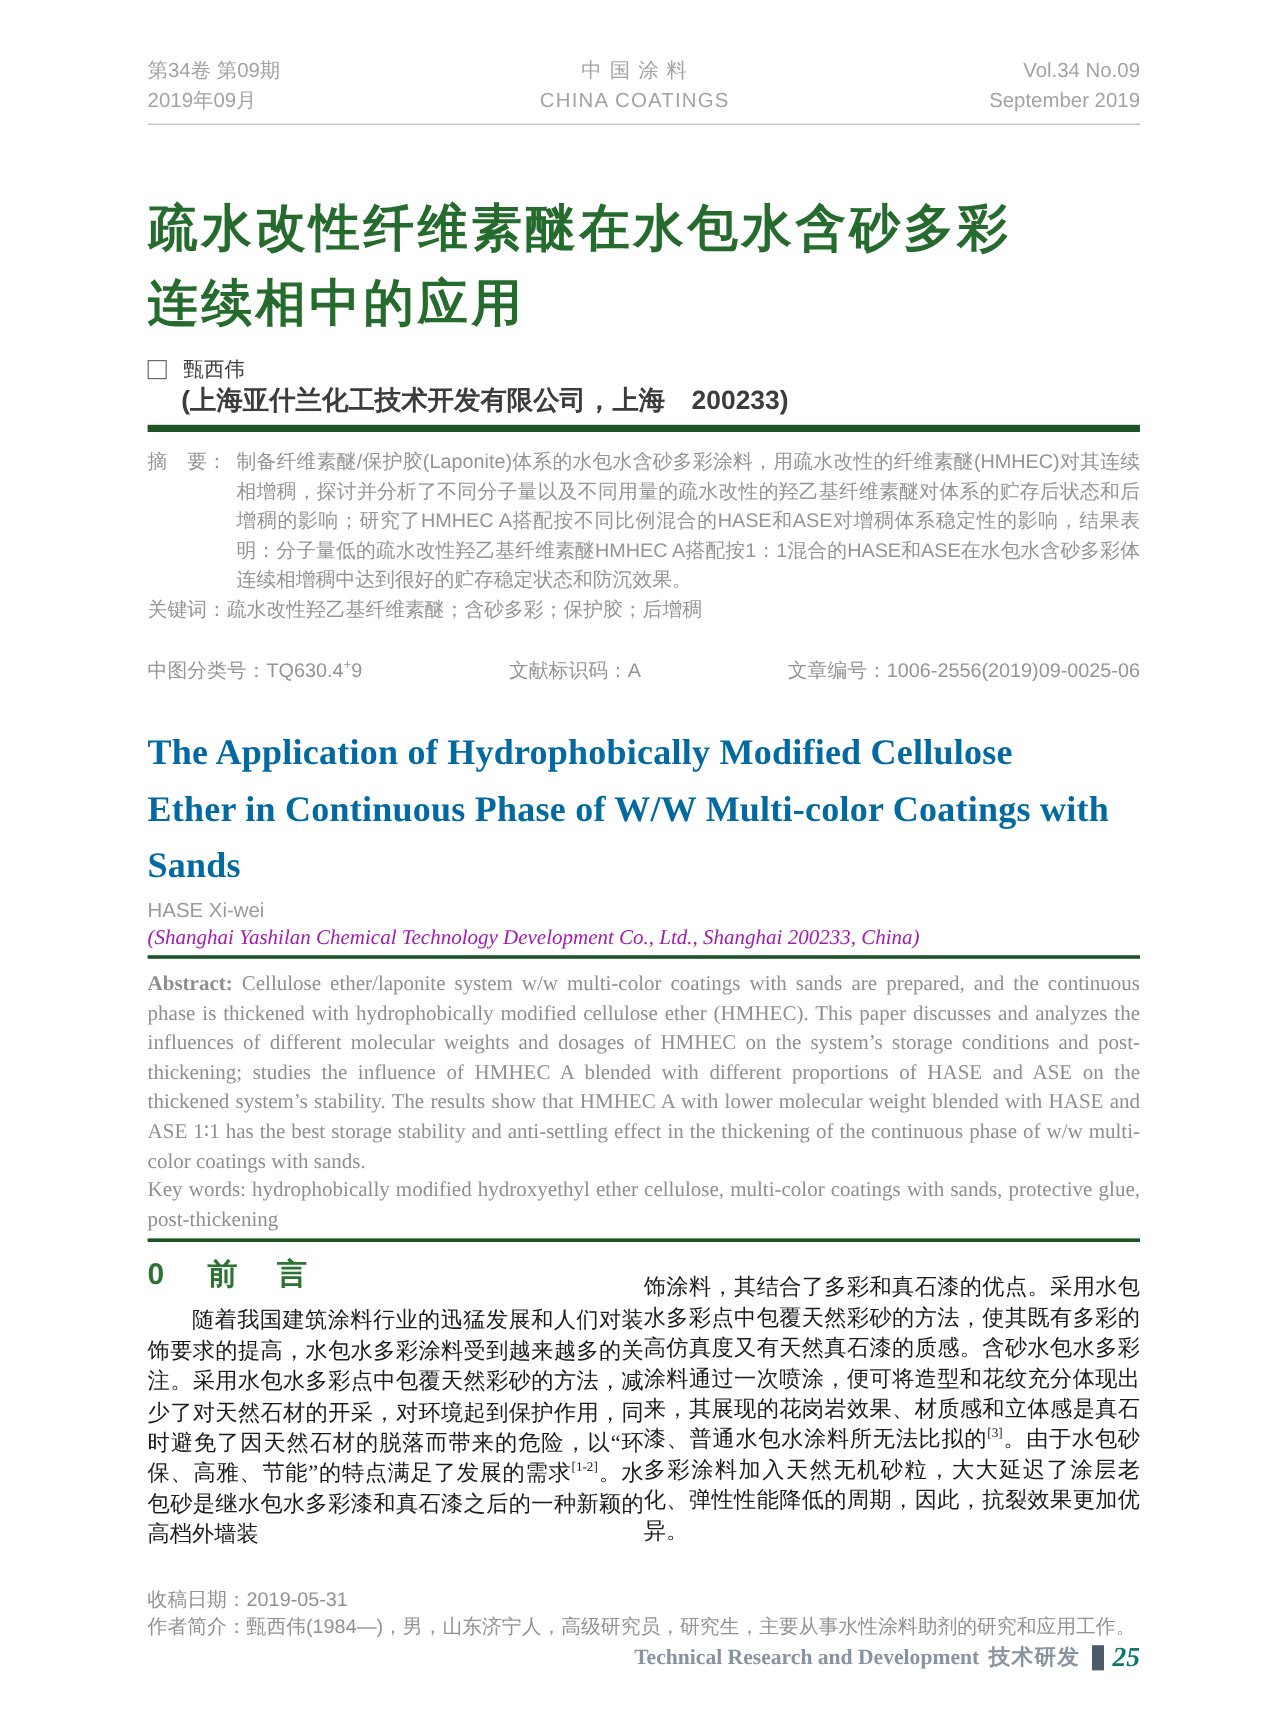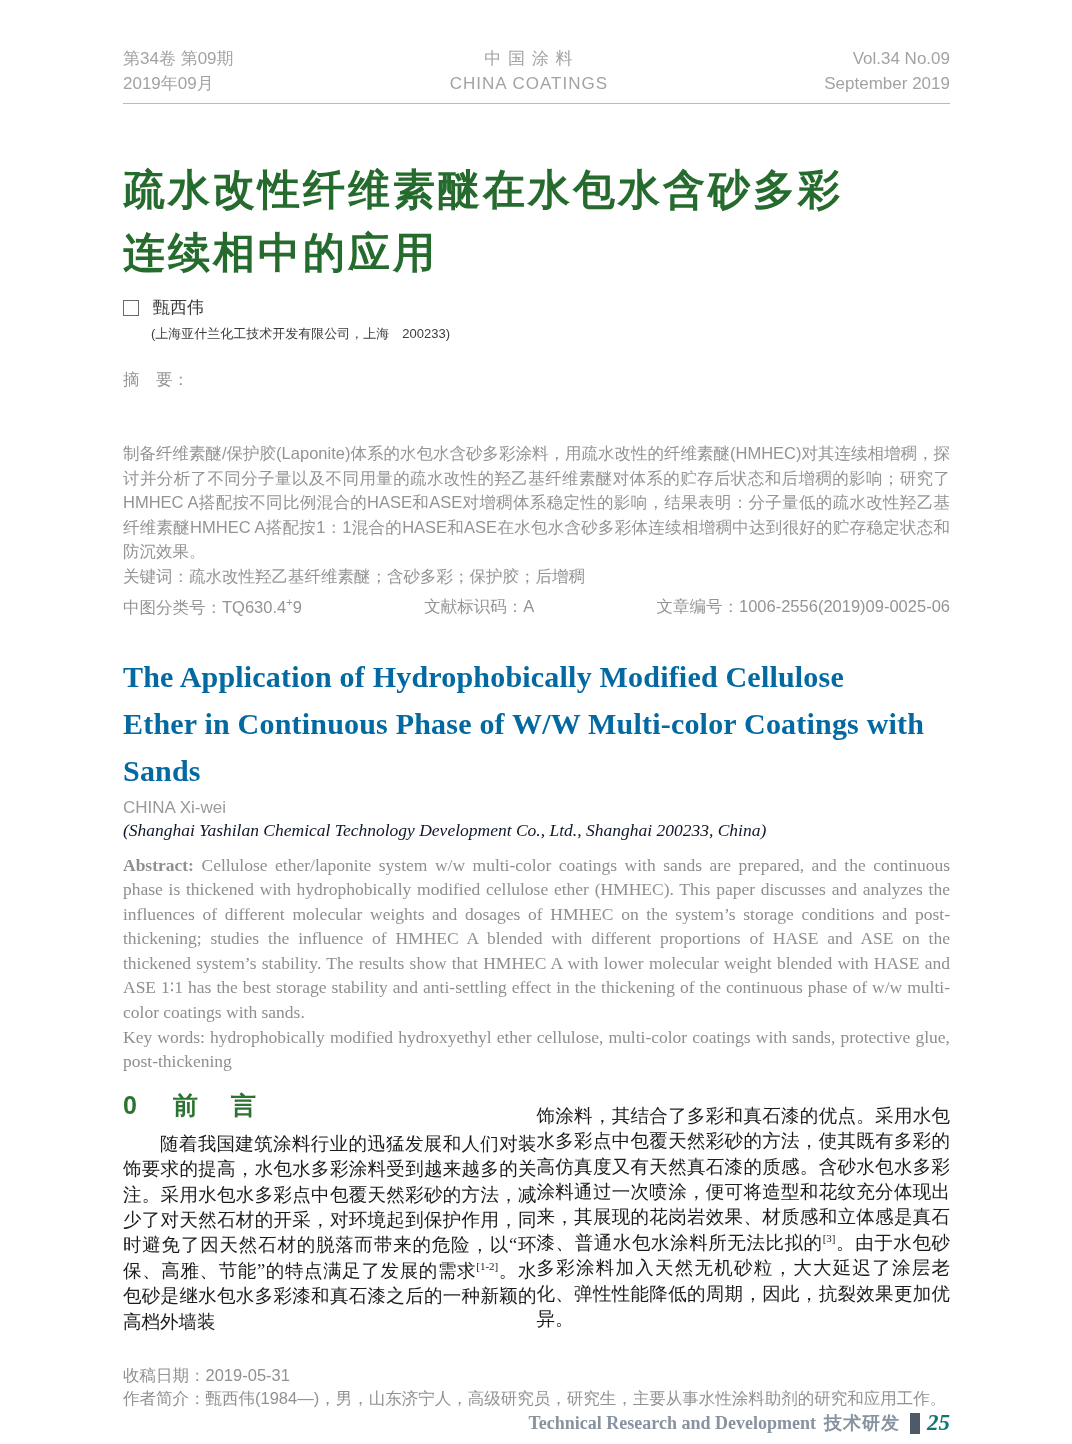--- a/index.html
+++ b/index.html
@@ -22,36 +22,36 @@
   .jheader .right{text-align:right;}
   .header-rule{border:0;border-top:1px solid #b9b9b9;margin:7px 0 0 0;}
   .doi-line{margin-top:6px;font-size:16.5px;color:#2e2e2e;letter-spacing:.2px;}
   
   .title-zh{margin-top:54px;font-family:"Liberation Sans", sans-serif;
     font-weight:bold;color:#256b2d;font-size:42px;line-height:63px;letter-spacing:3px;}
   .author-row{margin-top:12px;font-family:"Liberation Sans", sans-serif;
     font-size:17px;color:#3c3c3c;display:flex;align-items:center;}
   .author-box{display:inline-block;width:14px;height:14px;border:1.5px solid #6a6a6a;margin-right:14px;}
   .affil-zh{margin-top:4px;padding-left:28px;font-family:"Liberation Sans", sans-serif;
-    font-size:13px;line-height:22px;color:#3c3c3c;}
+    font-size:22px;line-height:22px;color:#3c3c3c;font-weight:bold;}
   .green-bar{margin-top:9px;height:6px;background:#1c5426;}
   
   .abs-zh{margin-top:13px;display:flex;font-family:"Liberation Sans", sans-serif;
-    font-size:16.5px;line-height:24.5px;color:#949494;flex-direction:column;}
+    font-size:16.5px;line-height:24.5px;color:#949494;}
   .abs-zh .lbl{flex:0 0 74px;white-space:nowrap;}
   .abs-zh .txt{flex:1;text-align:justify;}
   .kw-zh{font-family:"Liberation Sans", sans-serif;font-size:16.5px;line-height:24.5px;color:#949494;}
-  .class-row{margin-top:8px;display:flex;justify-content:space-between;
+  .class-row{margin-top:28px;display:flex;justify-content:space-between;
     font-family:"Liberation Sans", sans-serif;font-size:16.5px;color:#949494;}
   .class-row sup{font-size:11px;}
   
   .title-en{margin-top:34px;font-family:Liberation Serif, serif;
     font-weight:bold;color:#0369a1;font-size:30px;line-height:47px;letter-spacing:.2px;}
   .author-en{margin-top:3px;font-family:"Liberation Sans", sans-serif;font-size:17px;line-height:21px;color:#9a9a9a;}
-  .affil-en{margin-top:1px;font-style:italic;font-size:17.5px;line-height:22px;color:#0f172a;}
+  .affil-en{margin-top:1px;font-style:italic;font-size:17.5px;line-height:22px;color:#a21caf;}
   .green-rule{margin-top:4px;height:3px;background:#1c5426;}
   .abs-en{margin-top:8px;font-size:17.5px;line-height:24.6px;color:#8f8f8f;text-align:justify;}
   .abs-en .b{font-weight:bold;}
   .kw-en{font-size:17.5px;line-height:24.6px;color:#8f8f8f;text-align:justify;}
   
   .sec-head{margin-top:37px;color:#2a7331;font-family:"Liberation Sans", sans-serif;
     font-weight:bold;font-size:25px;line-height:27px;}
   .sec-head .num{margin-right:36px;}
   .sec-head .ttl{letter-spacing:4px;}
   .columns{margin-top:14px;display:flex;}
@@ -114,21 +114,21 @@
     <span><span>中图分类号：</span><span>TQ630.4</span><sup>+</sup><span>9</span></span>
     <span><span>文献标识码：</span><span>A</span></span>
     <span><span>文章编号：</span><span>1006-2556(2019)09-0025-06</span></span>
   </div>
 
   <div class="title-en">
     <div>The Application of Hydrophobically Modified Cellulose</div>
     <div>Ether in Continuous Phase of W/W Multi-color Coatings with</div>
     <div>Sands</div>
   </div>
-  <div class="author-en">CHINA Xi-wei</div>
+  <div class="author-en">HASE Xi-wei</div>
   <div class="affil-en">(Shanghai Yashilan Chemical Technology Development Co., Ltd., Shanghai 200233, China)</div>
 
   <div class="green-rule"></div>
 
   <div class="abs-en"><span class="b">Abstract:</span><span> Cellulose ether/laponite system w/w multi-color coatings with sands are prepared, and the continuous phase is thickened with hydrophobically modified cellulose ether (HMHEC). This paper discusses and analyzes the influences of different molecular weights and dosages of HMHEC on the system’s storage conditions and post-thickening; studies the influence of HMHEC A blended with different proportions of HASE and ASE on the thickened system’s stability. The results show that HMHEC A with lower molecular weight blended with HASE and ASE 1∶1 has the best storage stability and anti-settling effect in the thickening of the continuous phase of w/w multi-color coatings with sands.</span></div>
   <div class="kw-en"><span class="b">Key words:</span><span> hydrophobically modified hydroxyethyl ether cellulose, multi-color coatings with sands, protective glue, post-thickening</span></div>
 
   <div class="green-rule"></div>
 
   <div class="columns">

